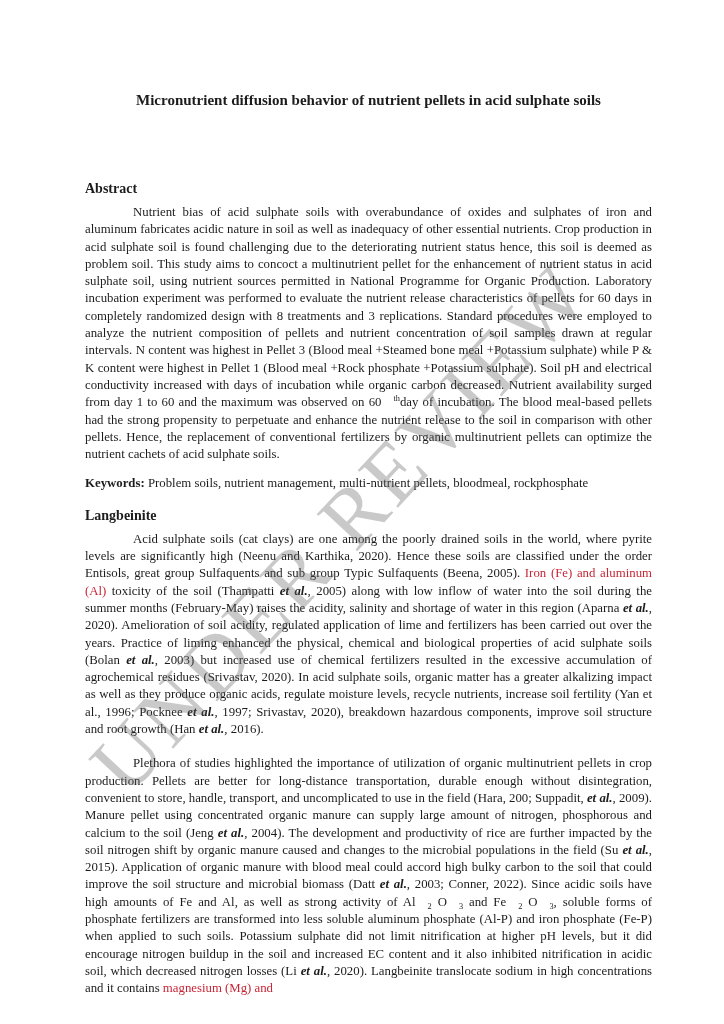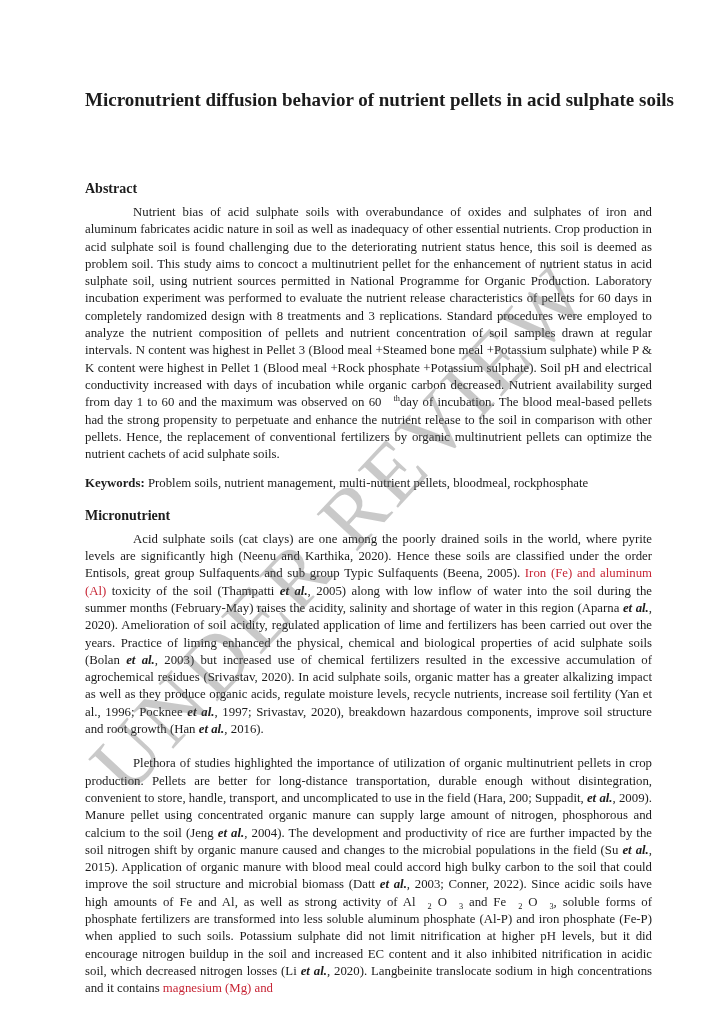--- a/index.html
+++ b/index.html
@@ -13,21 +13,21 @@
     color: #1c1c1c;
   }
   .content {
     position: relative;
     z-index: 1;
     padding: 88px 72px 0 85px;
   }
   .paper-title {
     text-align: center;
     font-weight: bold;
-    font-size: 19px;
+    font-size: 15px;
     line-height: 24px;
     white-space: nowrap;
   }
   .section-heading {
     margin-top: 68px;
     font-weight: bold;
     font-size: 14px;
     line-height: 18px;
   }
   .section-heading.intro { margin-top: 14px; }
@@ -70,17 +70,17 @@
   <div class="watermark">UNDER REVIEW</div>
 
   <div class="content">
     <div class="paper-title">Micronutrient diffusion behavior of nutrient pellets in acid sulphate soils</div>
 
     <div class="section-heading">Abstract</div>
     <p class="body-para"><span>Nutrient bias of acid sulphate soils with overabundance of oxides and sulphates of iron and aluminum fabricates acidic nature in soil as well as inadequacy of other essential nutrients. Crop production in acid sulphate soil is found challenging due to the deteriorating nutrient status hence, this soil is deemed as problem soil. This study aims to concoct a multinutrient pellet for the enhancement of nutrient status in acid sulphate soil, using nutrient sources permitted in National Programme for Organic Production. Laboratory incubation experiment was performed to evaluate the nutrient release characteristics of pellets for 60 days in completely randomized design with 8 treatments and 3 replications. Standard procedures were employed to analyze the nutrient composition of pellets and nutrient concentration of soil samples drawn at regular intervals. N content was highest in Pellet 3 (Blood meal +Steamed bone meal +Potassium sulphate) while P &amp; K content were highest in Pellet 1 (Blood meal +Rock phosphate +Potassium sulphate).  Soil pH and electrical conductivity increased with days of incubation while organic carbon decreased. Nutrient availability surged from day 1 to 60 and the maximum was observed on 60</span><sup>th</sup><span>day of incubation. The blood meal-based pellets had the strong propensity to perpetuate and enhance the nutrient release to the soil in comparison with other pellets. Hence, the replacement of conventional fertilizers by organic multinutrient pellets can optimize the nutrient cachets of acid sulphate soils.</span></p>
 
     <div class="keywords-line"><span class="run-bold">Keywords:</span><span> Problem soils, nutrient management, multi-nutrient pellets, bloodmeal, rockphosphate</span></div>
 
-    <div class="section-heading intro">Micronutrient</div>
+    <div class="section-heading intro">Langbeinite</div>
     <p class="body-para"><span>Acid sulphate soils (cat clays) are one among the poorly drained soils in the world, where pyrite levels are significantly high (Neenu and Karthika, 2020). Hence these soils are classified under the order Entisols, great group Sulfaquents and sub group Typic Sulfaquents (Beena, 2005). </span><span class="run-red">Iron (Fe) and aluminum (Al)</span><span> toxicity of the soil (Thampatti </span><span class="run-italic">et al.</span><span>, 2005) along with low inflow of water into the soil during the summer months (February-May) raises the acidity, salinity and shortage of water in this region (Aparna </span><span class="run-italic">et al.</span><span>, 2020). Amelioration of soil acidity, regulated application of lime and fertilizers has been carried out over the years. Practice of liming enhanced the physical, chemical and biological properties of acid sulphate soils (Bolan </span><span class="run-italic">et al.</span><span>, 2003) but increased use of chemical fertilizers resulted in the excessive accumulation of agrochemical residues (Srivastav, 2020). In acid sulphate soils, organic matter has a greater alkalizing impact as well as they produce organic acids, regulate moisture levels, recycle nutrients, increase soil fertility (Yan et al., 1996; Pocknee </span><span class="run-italic">et al.</span><span>, 1997; Srivastav, 2020), breakdown hazardous components, improve soil structure and root growth (Han </span><span class="run-italic">et al.</span><span>, 2016).</span></p>
     <p class="body-para second"><span>Plethora of studies highlighted the importance of utilization of organic multinutrient pellets in crop production. Pellets are better for long-distance transportation, durable enough without disintegration, convenient to store, handle, transport, and uncomplicated to use in the field (Hara, 200; Suppadit, </span><span class="run-italic">et al.</span><span>, 2009). Manure pellet using concentrated organic manure can supply large amount of nitrogen, phosphorous and calcium to the soil (Jeng </span><span class="run-italic">et al.</span><span>, 2004). The development and productivity of rice are further impacted by the soil nitrogen shift by organic manure caused and changes to the microbial populations in the field (Su </span><span class="run-italic">et al.</span><span>, 2015). Application of organic manure with blood meal could accord high bulky carbon to the soil that could improve the soil structure and microbial biomass (Datt </span><span class="run-italic">et al.</span><span>, 2003; Conner, 2022). Since acidic soils have high amounts of Fe and Al, as well as strong activity of Al</span><sub>2</sub><span> O</span><sub>3</sub><span> and Fe</span><sub>2</sub><span> O</span><sub>3</sub><span>, soluble forms of phosphate fertilizers are transformed into less soluble aluminum phosphate (Al-P) and iron phosphate (Fe-P) when applied to such soils. Potassium sulphate did not limit nitrification at higher pH levels, but it did encourage nitrogen buildup in the soil and increased EC content and it also inhibited nitrification in acidic soil, which decreased nitrogen losses (Li </span><span class="run-italic">et al.</span><span>, 2020). Langbeinite translocate sodium in high concentrations and it contains </span><span class="run-red">magnesium (Mg) and</span></p>
   </div>
 </div>
 
 </body></html>

